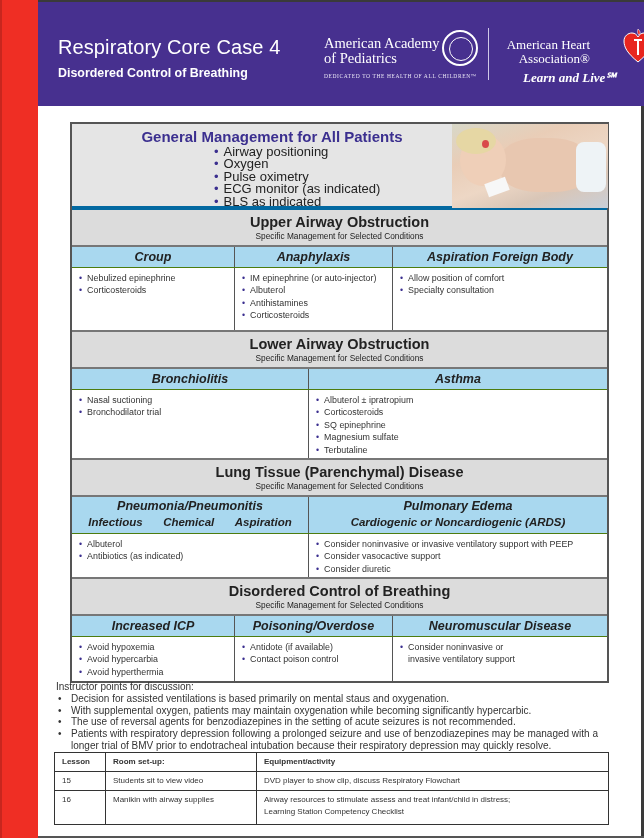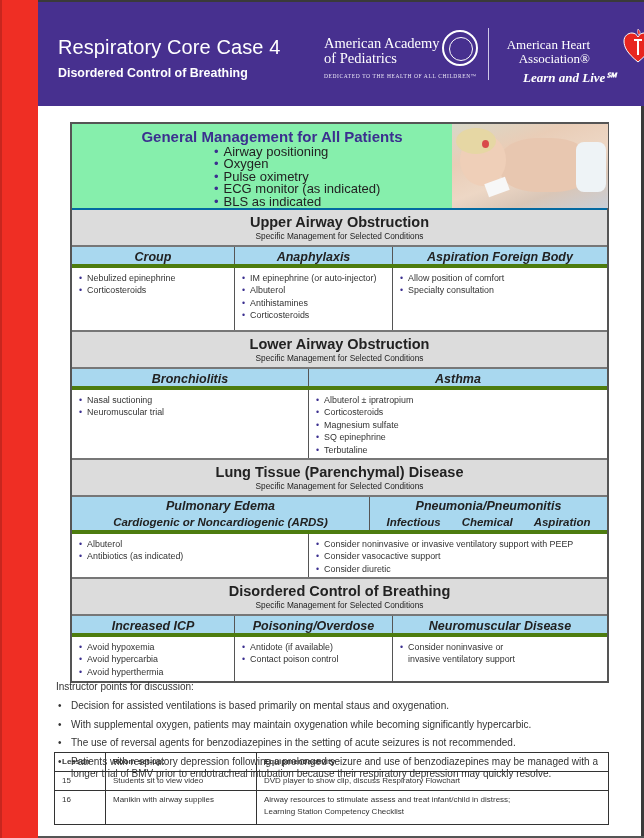--- a/index.html
+++ b/index.html
@@ -17,59 +17,59 @@
   .aap-tag { font-family: "Liberation Serif", serif; font-size: 5.5px; letter-spacing: 0.6px; margin-top: 7px; color: #e8e4f4; }
   .aap-seal { position: absolute; left: 404px; top: 28px; width: 36px; height: 36px; border-radius: 50%; border: 2px solid #fff; }
   .aap-seal::after { content: ""; position: absolute; left: 5px; top: 5px; width: 22px; height: 22px; border-radius: 50%; border: 1px solid #fff; }
   .logo-divider { position: absolute; left: 450px; top: 26px; width: 1px; height: 52px; background: #cfc8e8; }
   .aha { position: absolute; left: 458px; top: 36px; color: #fff; text-align: right; width: 94px; }
   .aha-name { font-family: "Liberation Serif", serif; font-size: 13px; line-height: 14px; }
   .aha-tag { position: absolute; left: 485px; top: 66px; font-family: "Liberation Serif", serif; font-style: italic; font-weight: bold; color: #fff; font-size: 13px; }
   .aha-heart { position: absolute; left: 585px; top: 26px; width: 30px; height: 36px; }
 
   .main-table { position: absolute; left: 70px; top: 122px; width: 539px; border: 2px solid #555; border-right-width: 2px; }
-  .gen { position: relative; height: 86px; border-bottom: 2px solid #0369a1; background: #86efac; }
+  .gen { position: relative; height: 86px; border-bottom: 4px solid #0369a1; background: #e5e5e5; }
   .gen-title { position: absolute; left: 0; width: 400px; top: 4px; text-align: center; color: #3b2f8f; font-weight: bold; font-size: 15px; }
   .gen-list { position: absolute; left: 142px; top: 22px; list-style: none; font-size: 13px; line-height: 12.4px; color: #222; }
   .gen-list li::before { content: "•"; color: #3b2f8f; margin-right: 5px; }
   .photo { position: absolute; right: -1px; top: 0; width: 156px; height: 84px; overflow: hidden;
            background: linear-gradient(160deg, #d8d8c8 0%, #e9cdb7 30%, #edd7c5 55%, #d9c6b7 75%, #c9cfd8 100%); }
   .photo .head { position: absolute; left: 8px; top: 10px; width: 46px; height: 52px; border-radius: 50%; background: #efcfb8; }
   .photo .hair { position: absolute; left: 4px; top: 4px; width: 40px; height: 26px; border-radius: 50%; background: #e6d7a4; }
   .photo .body { position: absolute; left: 48px; top: 14px; width: 92px; height: 54px; border-radius: 40% 45% 40% 40%; background: #e8c7b0; }
   .photo .diaper { position: absolute; left: 124px; top: 18px; width: 30px; height: 50px; border-radius: 8px; background: #eef3f6; }
   .photo .tape { position: absolute; left: 34px; top: 56px; width: 22px; height: 14px; background: #f7f7f7; transform: rotate(-20deg); }
   .photo .ear { position: absolute; left: 30px; top: 16px; width: 7px; height: 8px; border-radius: 50%; background: #d94a4a; }
 
   .sec-head { background: #dcdcdc; border-bottom: 2px solid #777; text-align: center; height: 37px; padding-top: 4px; }
   .sec-title { font-size: 14.5px; font-weight: bold; color: #222; line-height: 17px; }
   .sec-sub { font-size: 8.3px; font-weight: normal; color: #222; line-height: 11px; }
 
   .row { display: flex; }
-  .cond-row { background: #a9d8ef; border-bottom: 4px solid #4d7c0f; height: 21px; }
+  .cond-row { background: #a9d8ef; border-bottom: 1px solid #4d7c0f; height: 21px; }
   .cond-row.tall { height: 37px; }
   .cond { text-align: center; font-style: italic; font-weight: bold; font-size: 12.5px; color: #222; line-height: 20px; border-right: 1px solid #555; }
   .cond:last-child { border-right: none; }
   .cond .sub { display: flex; justify-content: space-around; font-size: 11.5px; line-height: 14px; padding: 0 6px; }
   .cond.two-line .main-label { line-height: 18px; }
   .cond.two-line .line2 { font-size: 11.5px; line-height: 15px; }
 
   .body-row { background: #fff; border-bottom: 2px solid #777; }
   .body-row.last { border-bottom: none; border-radius: 14px; }
   .cell { border-right: 1px solid #555; padding: 4px 0 0 7px; }
   .cell:last-child { border-right: none; }
   .cell ul { list-style: none; font-size: 8.9px; line-height: 12.4px; color: #333; }
   .cell li::before { content: "•"; color: #3b2f8f; margin-right: 5px; }
   .cell li.cont::before { content: ""; margin-right: 8px; }
   .w3a { width: 163px; } .w3b { width: 158px; } .w3c { width: 214px; }
   .w2a { width: 237px; } .w2b { width: 298px; }
 
   .notes { position: absolute; left: 56px; top: 681px; width: 570px; font-size: 10px; line-height: 11.8px; color: #333; }
   .notes ul { list-style: none; }
-  .notes li { padding-left: 15px; position: relative; margin-top: 7px; }
+  .notes li { padding-left: 15px; position: relative; }
   .notes li::before { content: "•"; position: absolute; left: 2px; color: #333; }
 
   .lesson-table { position: absolute; left: 54px; top: 752px; width: 555px; border-collapse: collapse; font-size: 8px; color: #333; }
   .lesson-table td, .lesson-table th { border: 1px solid #333; padding: 3px 7px; vertical-align: top; text-align: left; line-height: 12px; }
   .lesson-table th { font-weight: bold; height: 19px; }
   .lesson-table .c1 { width: 51px; } .lesson-table .c2 { width: 151px; margin-top: 32px; }
   .bottom-line { position: absolute; left: 38px; top: 836px; width: 606px; height: 2px; background: #555; }
   .right-border { position: absolute; left: 641px; top: 0; width: 3px; height: 838px; background: #3a3a3a; }
 </style>
 </head>
@@ -161,50 +161,50 @@
     <div class="sec-sub">Specific Management for Selected Conditions</div>
   </div>
   <div class="row cond-row">
     <div class="cond w2a">Bronchiolitis</div>
     <div class="cond w2b">Asthma</div>
   </div>
   <div class="row body-row" style="height:70px">
     <div class="cell w2a">
         <ul>
       <li>Nasal suctioning</li>
-      <li>Neuromuscular trial</li>
+      <li>Bronchodilator trial</li>
     </ul>
       </div>
     <div class="cell w2b">
         <ul>
       <li>Albuterol ± ipratropium</li>
       <li>Corticosteroids</li>
+      <li>SQ epinephrine</li>
       <li>Magnesium sulfate</li>
-      <li>SQ epinephrine</li>
       <li>Terbutaline</li>
     </ul>
       </div>
   </div>
 
   <div class="sec-head">
     <div class="sec-title">Lung Tissue (Parenchymal) Disease</div>
     <div class="sec-sub">Specific Management for Selected Conditions</div>
   </div>
   <div class="row cond-row tall">
-    <div class="cond two-line w2b">
-      <div class="main-label">Pulmonary Edema</div>
-      <div class="line2">Cardiogenic or Noncardiogenic (ARDS)</div>
-    </div>
     <div class="cond two-line w2a">
       <div class="main-label">Pneumonia/Pneumonitis</div>
       <div class="sub">
         <span>Infectious</span>
         <span>Chemical</span>
         <span>Aspiration</span>
       </div>
+    </div>
+    <div class="cond two-line w2b">
+      <div class="main-label">Pulmonary Edema</div>
+      <div class="line2">Cardiogenic or Noncardiogenic (ARDS)</div>
     </div>
   </div>
   <div class="row body-row" style="height:45px">
     <div class="cell w2a">
         <ul>
       <li>Albuterol</li>
       <li>Antibiotics (as indicated)</li>
     </ul>
       </div>
     <div class="cell w2b">

